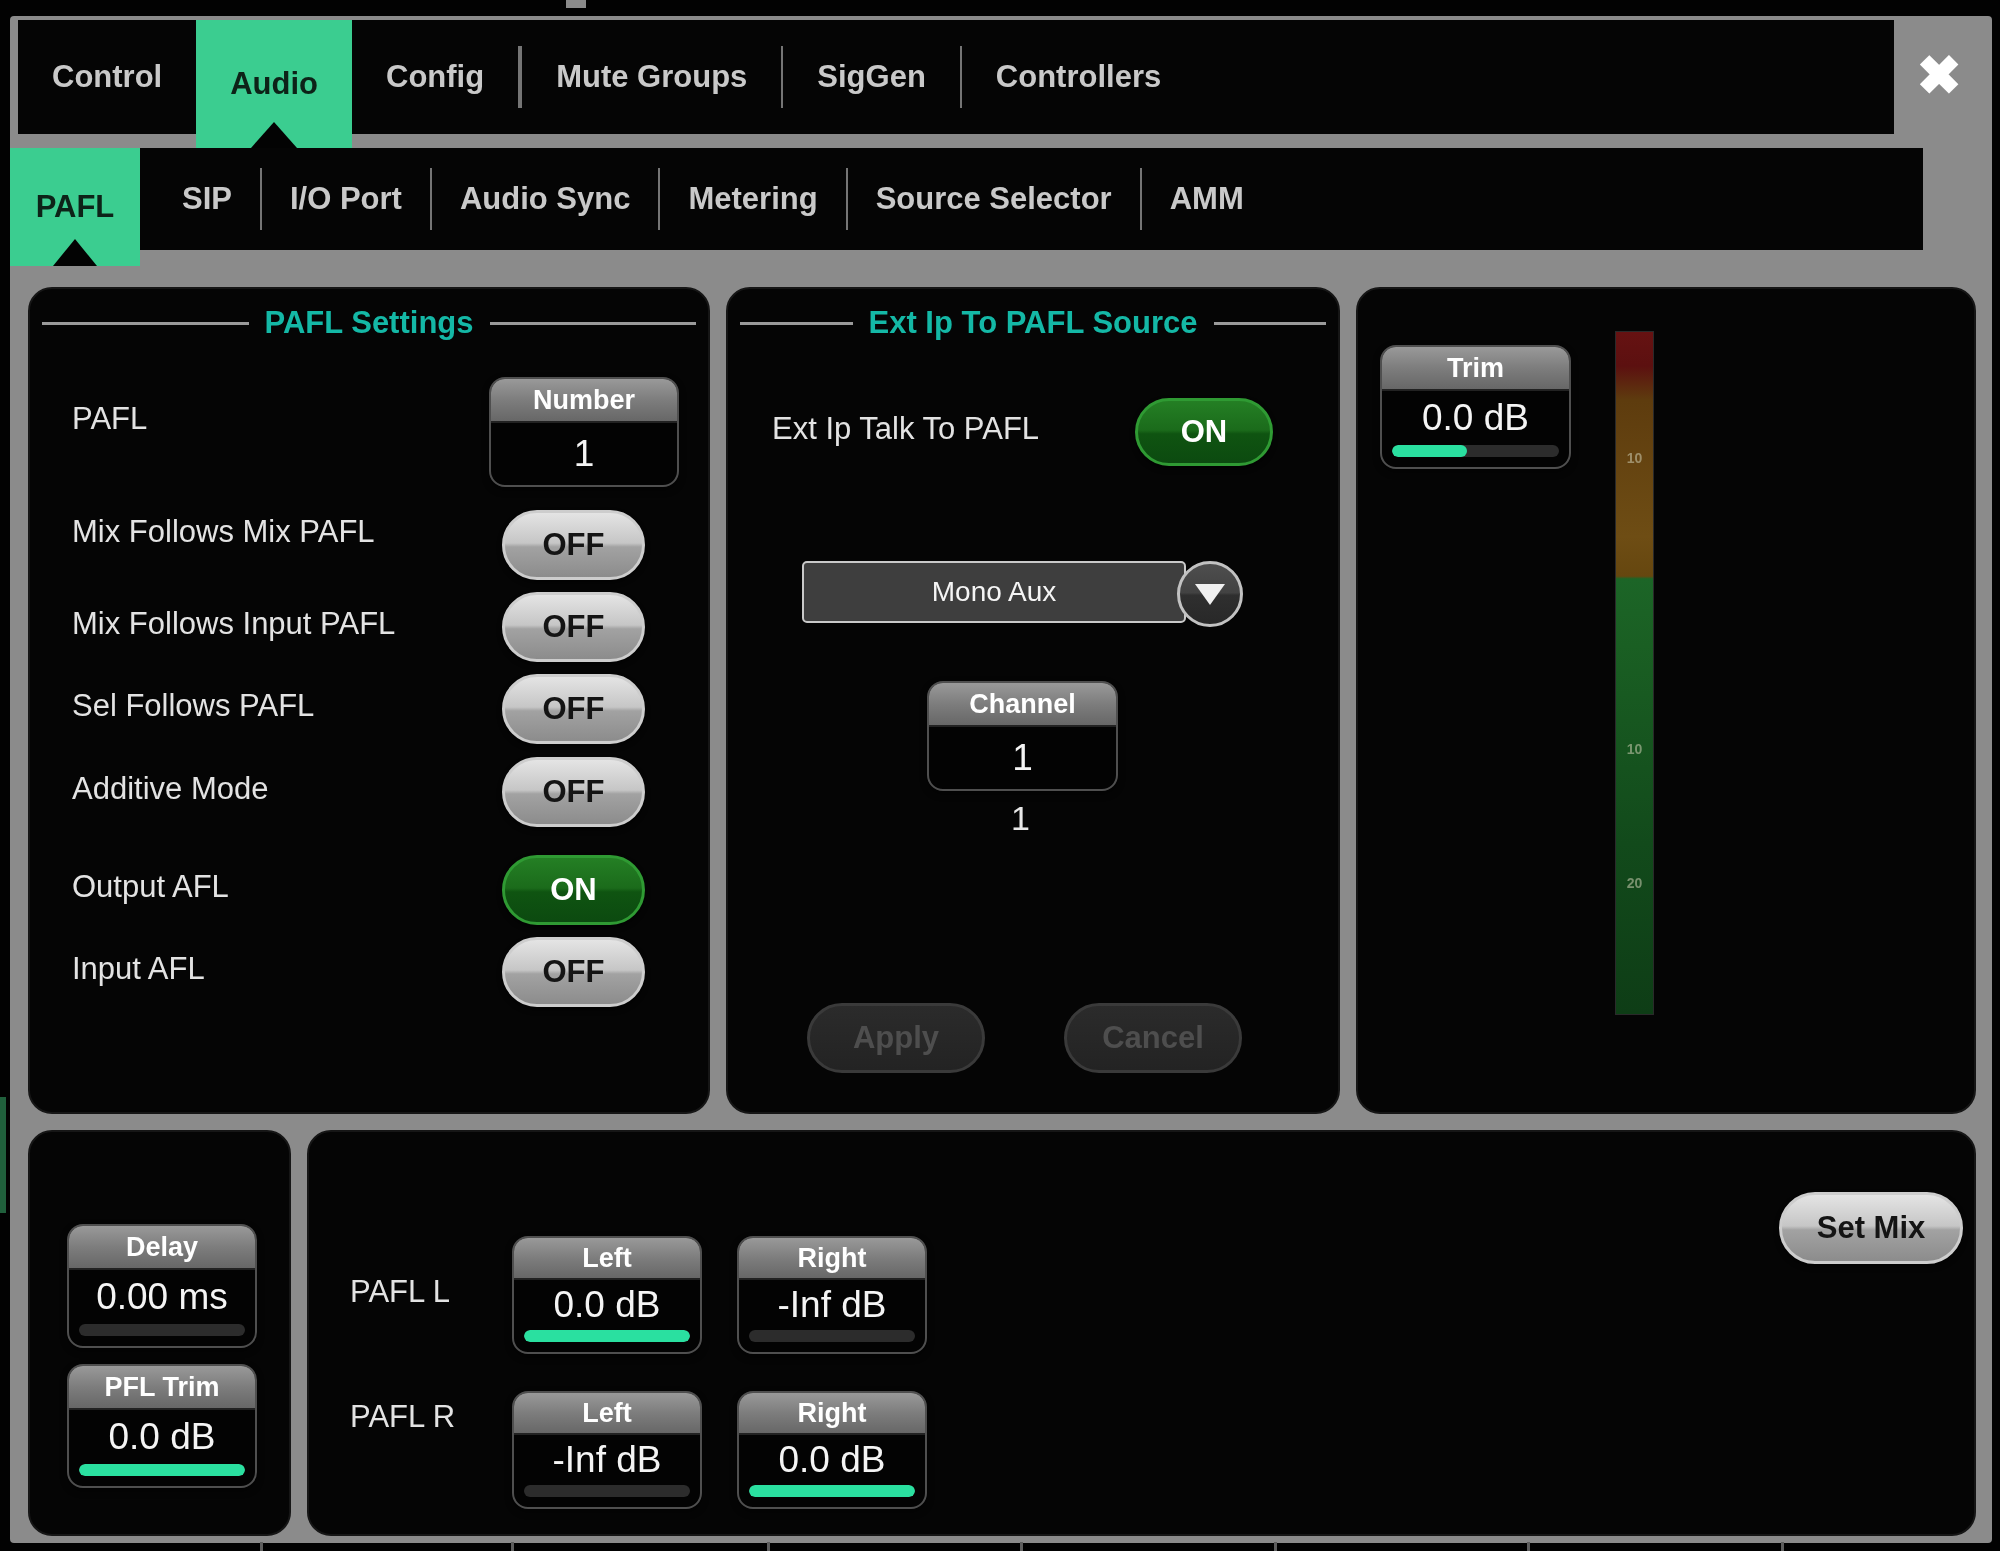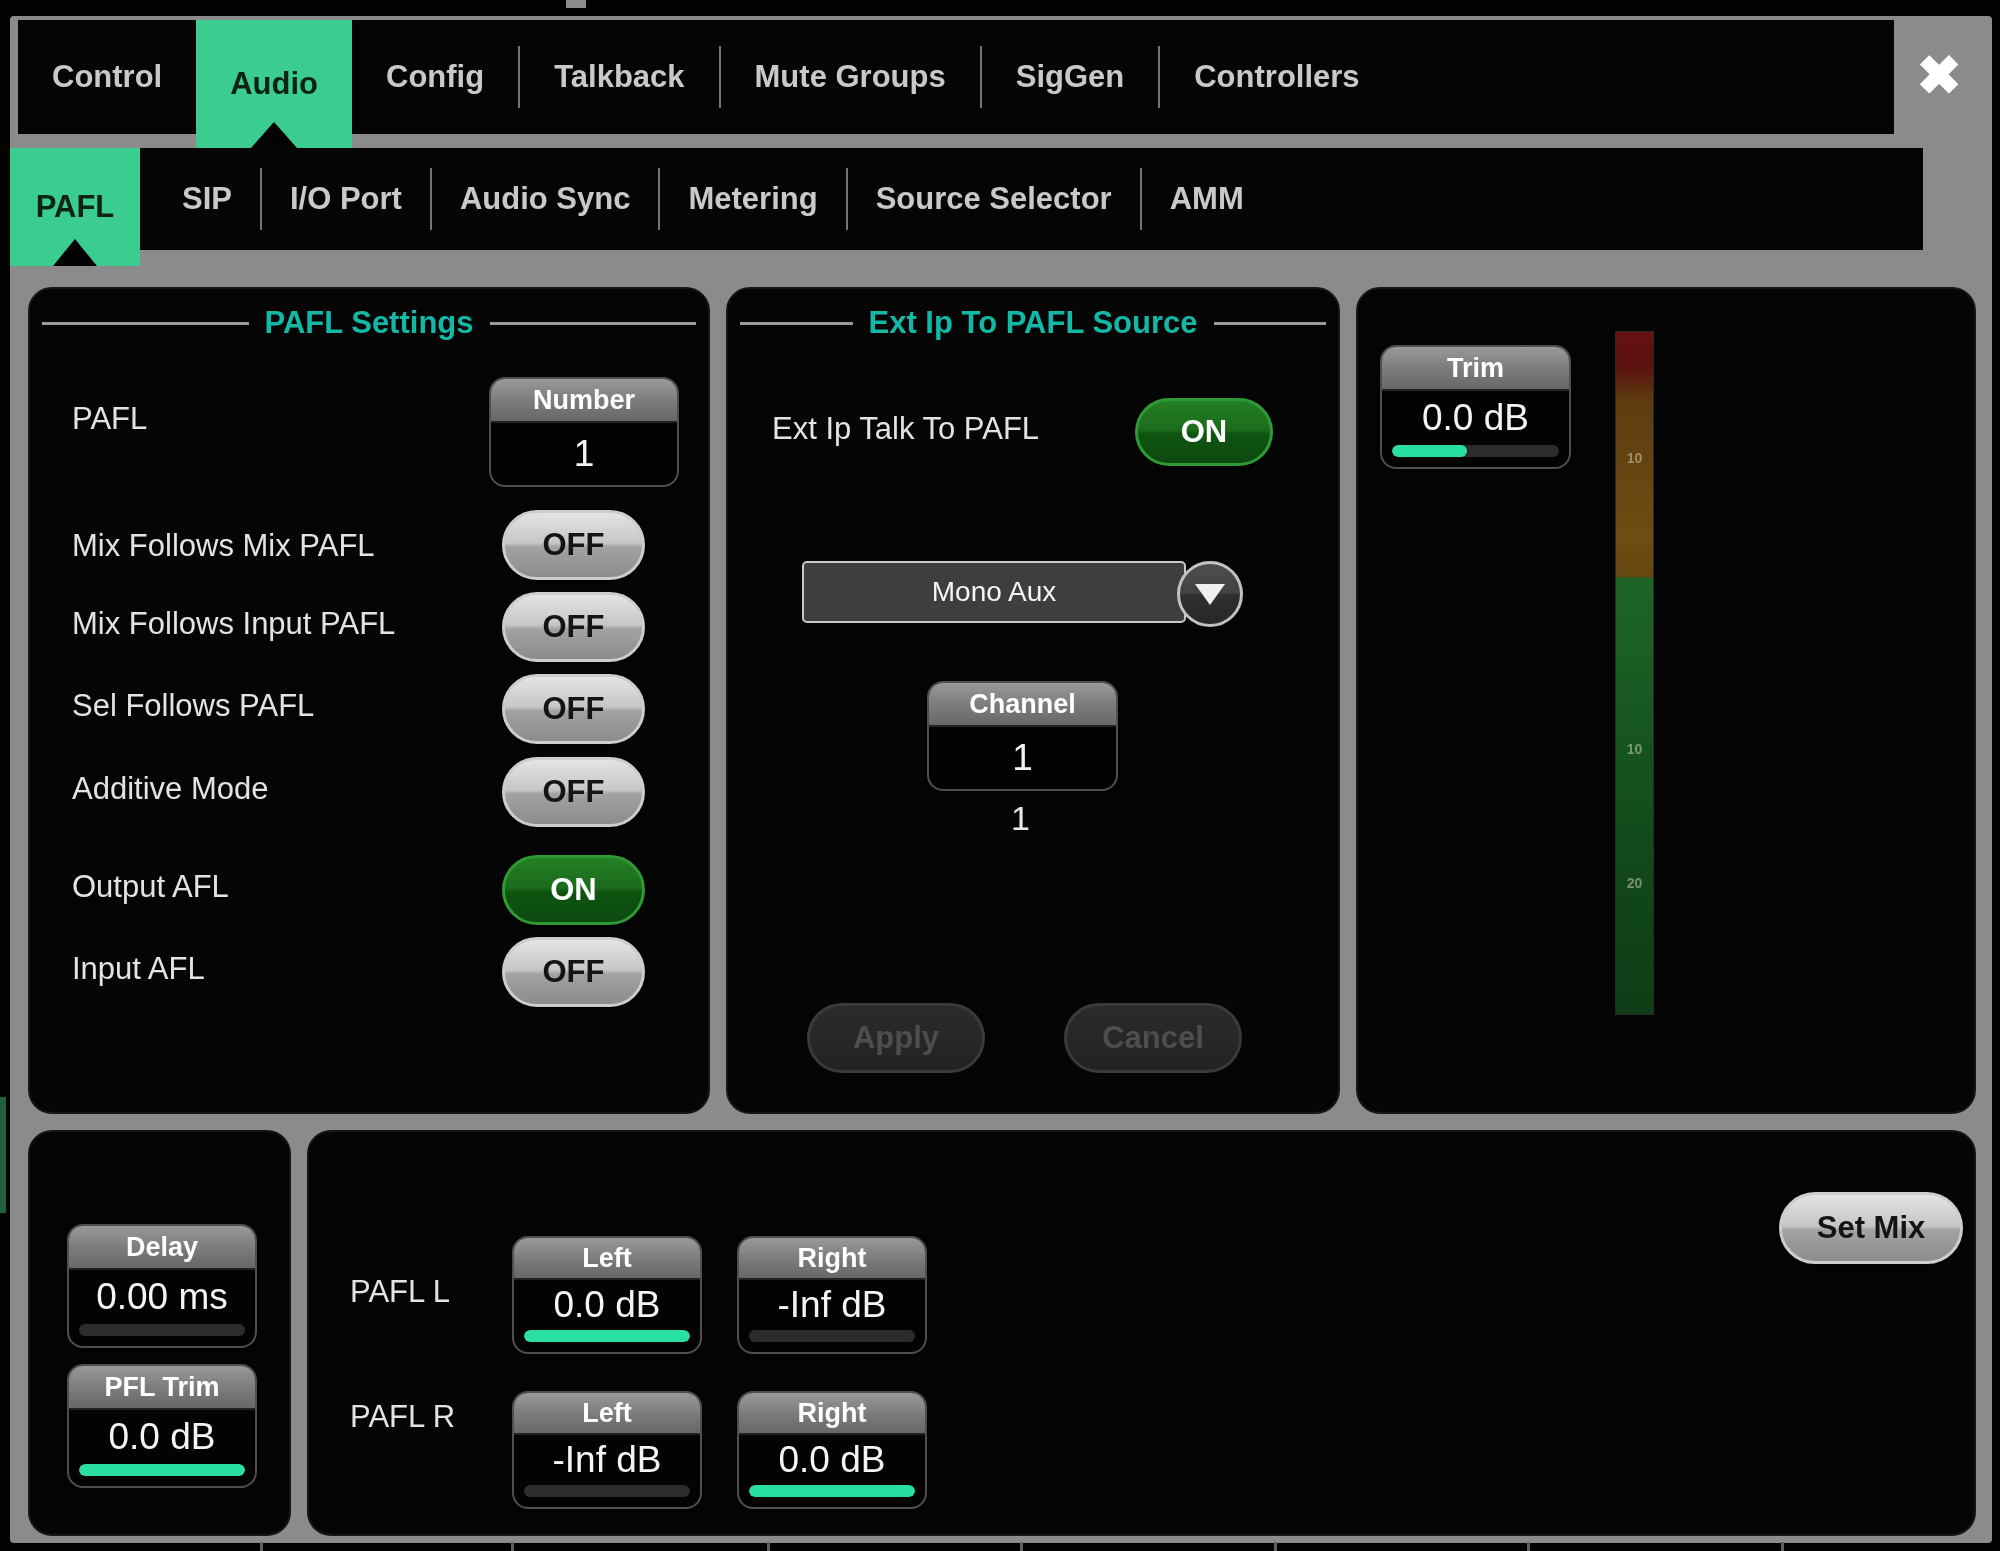--- a/index.html
+++ b/index.html
@@ -90,23 +90,20 @@
       <div class="tab">
           <span>Control</span>
         </div>
       <div class="tab active">
           <span>Audio</span>
         </div>
       <div class="tab">
           <span>Config</span>
         </div>
       <div class="vsep"></div>
-      <div class="tab">
-          <span>Talkback</span>
-        </div>
       <div class="vsep"></div>
       <div class="tab">
           <span>Mute Groups</span>
         </div>
       <div class="vsep"></div>
       <div class="tab">
           <span>SigGen</span>
         </div>
       <div class="vsep"></div>
       <div class="tab">
@@ -151,21 +148,21 @@
           <div class="txt">PAFL Settings</div>
           <div class="line"></div>
       </div>
 
       <div class="label" style="left:42px;top:108px;">PAFL</div>
       <div class="vbox noBar" style="left:459px;top:88px;">
         <div class="hdr">Number</div>
         <div class="val">1</div>
       </div>
 
-      <div class="label" style="left:42px;top:235px;">Mix Follows Mix PAFL</div>
+      <div class="label" style="left:42px;top:221px;">Mix Follows Mix PAFL</div>
       <div class="pill off" style="left:472px;top:221px;width:137px;height:64px;">
           <span>OFF</span>
         </div>
 
       <div class="label" style="left:42px;top:313px;">Mix Follows Input PAFL</div>
       <div class="pill off" style="left:472px;top:303px;width:137px;height:64px;">
           <span>OFF</span>
         </div>
 
       <div class="label" style="left:42px;top:395px;">Sel Follows PAFL</div>

